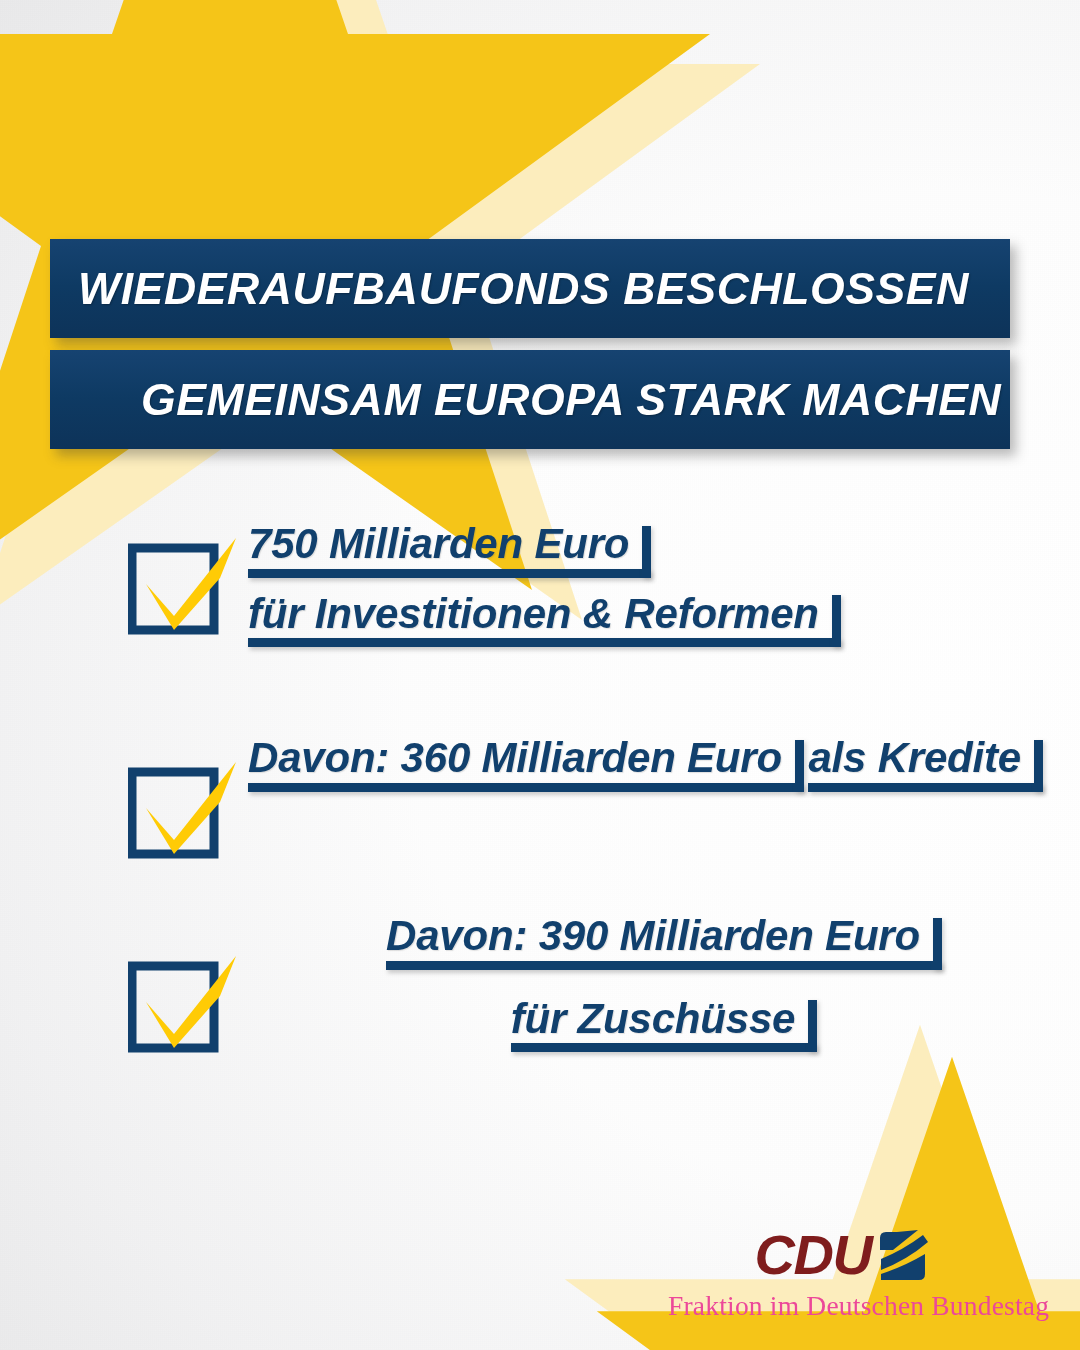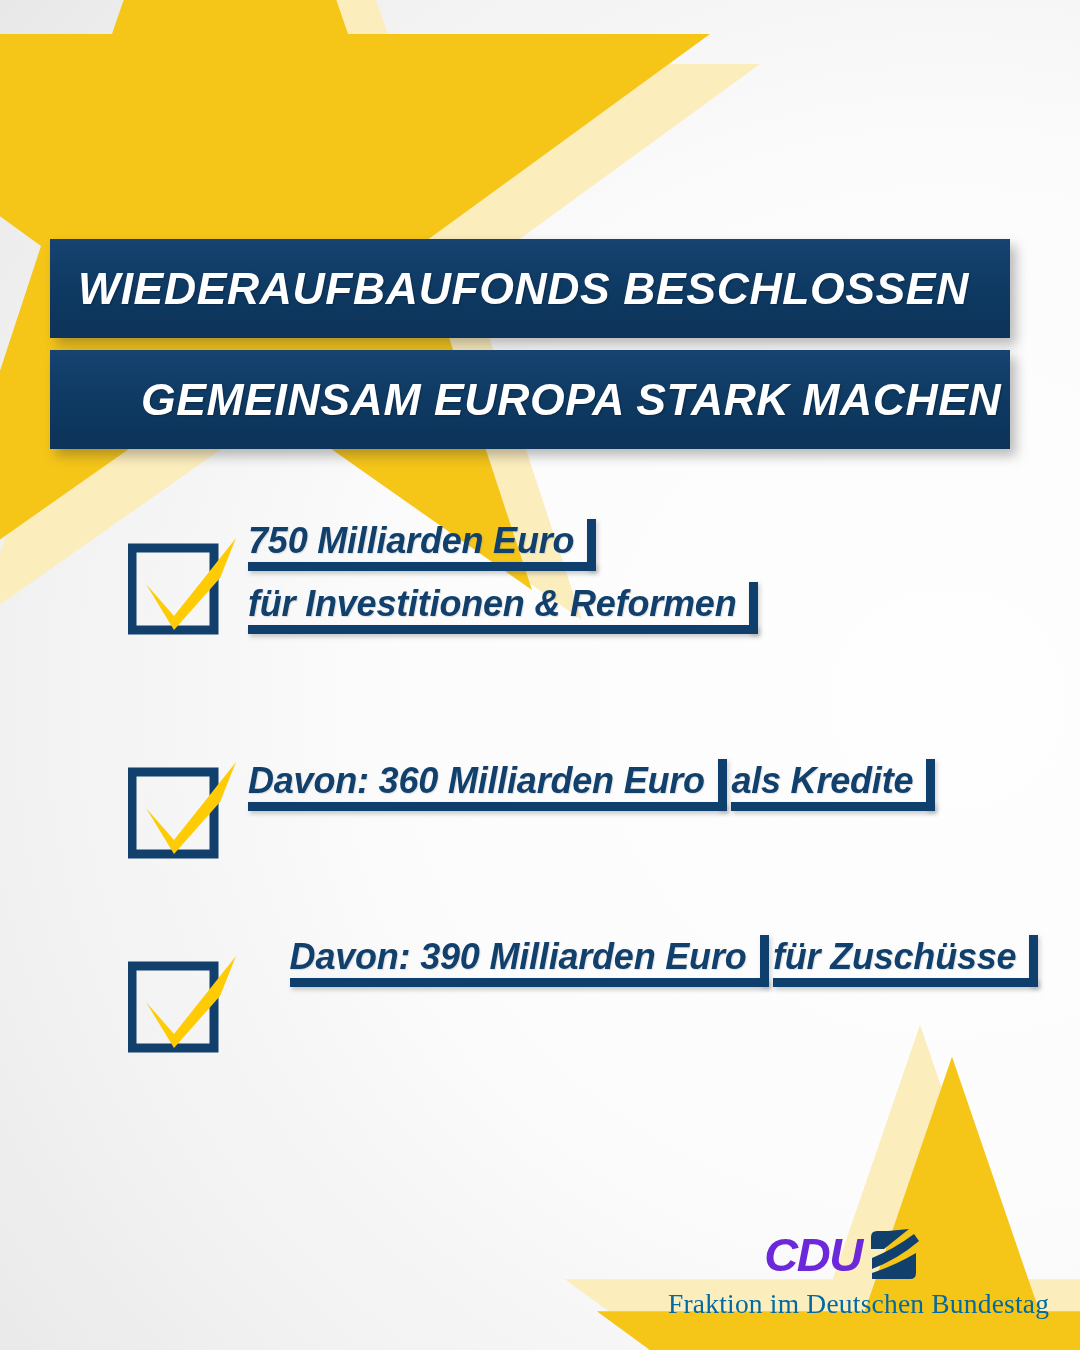--- a/index.html
+++ b/index.html
@@ -95,21 +95,21 @@
     display: inline-block;
     padding-right: 22px;
     margin-bottom: 14px;
   }
   .bline-text {
     display: block;
     color: #11406d;
     font-family: "Liberation Sans", sans-serif;
     font-style: italic;
     font-weight: 700;
-    font-size: 36px;
+    font-size: 42px;
     line-height: 1.06;
     white-space: nowrap;
     letter-spacing: -0.2px;
     text-shadow: 1px 1px 1px rgba(90,90,90,.18);
   }
   
   .bline-rule {
     position: absolute;
     left: 0;
     right: 0;
@@ -136,31 +136,31 @@
     width: 356px;
     text-align: center;
   }
   .logo-mark {
     display: flex;
     align-items: center;
     justify-content: center;
     gap: 0px;
   }
   .logo-word {
-    color: #6d28d9;
+    color: #7f1d1d;
     font-family: "Liberation Sans", sans-serif;
     font-weight: 700;
     font-style: italic;
-    font-size: 47px;
+    font-size: 56px;
     line-height: 1;
     letter-spacing: -1.5px;
   }
   .logo-sep { width: 62px; height: 54px; margin: 0 2px; }
   .logo-sub {
-    color: #0369a1;
+    color: #ec4899;
     font-family: "Liberation Serif", serif;
     font-size: 27.5px;
     line-height: 1;
     margin-top: 9px;
     letter-spacing: .2px;
     white-space: nowrap;
   }
 </style>
 </head>
 <body>
@@ -227,21 +227,21 @@
           <rect x="4" y="16" width="82" height="82" fill="none" stroke="#11406D" stroke-width="9"></rect>
           <path d="M18 52 L46 84 L108 6 L92 46 L46 98 Z" fill="#FFCB05"></path>
         </svg>
       </div>
       <div class="bullet-lines">
         <div class="bline">
           <span class="bline-text">Davon: 360 Milliarden Euro</span>
           <span class="bline-rule"></span>
           <span class="bline-tick"></span>
         </div>
-        <div class="bline" style="margin-top:42px;">
+        <div class="bline" style="margin-top:16px;">
           <span class="bline-text">als Kredite</span>
           <span class="bline-rule"></span>
           <span class="bline-tick"></span>
         </div>
       </div>
     </div>
 
     <div class="bullet" style="height:190px; margin-top:4px;text-align:center;">
       <div class="checkbox" style="top:38px;">
         <svg width="116" height="104" viewBox="0 0 116 104">

